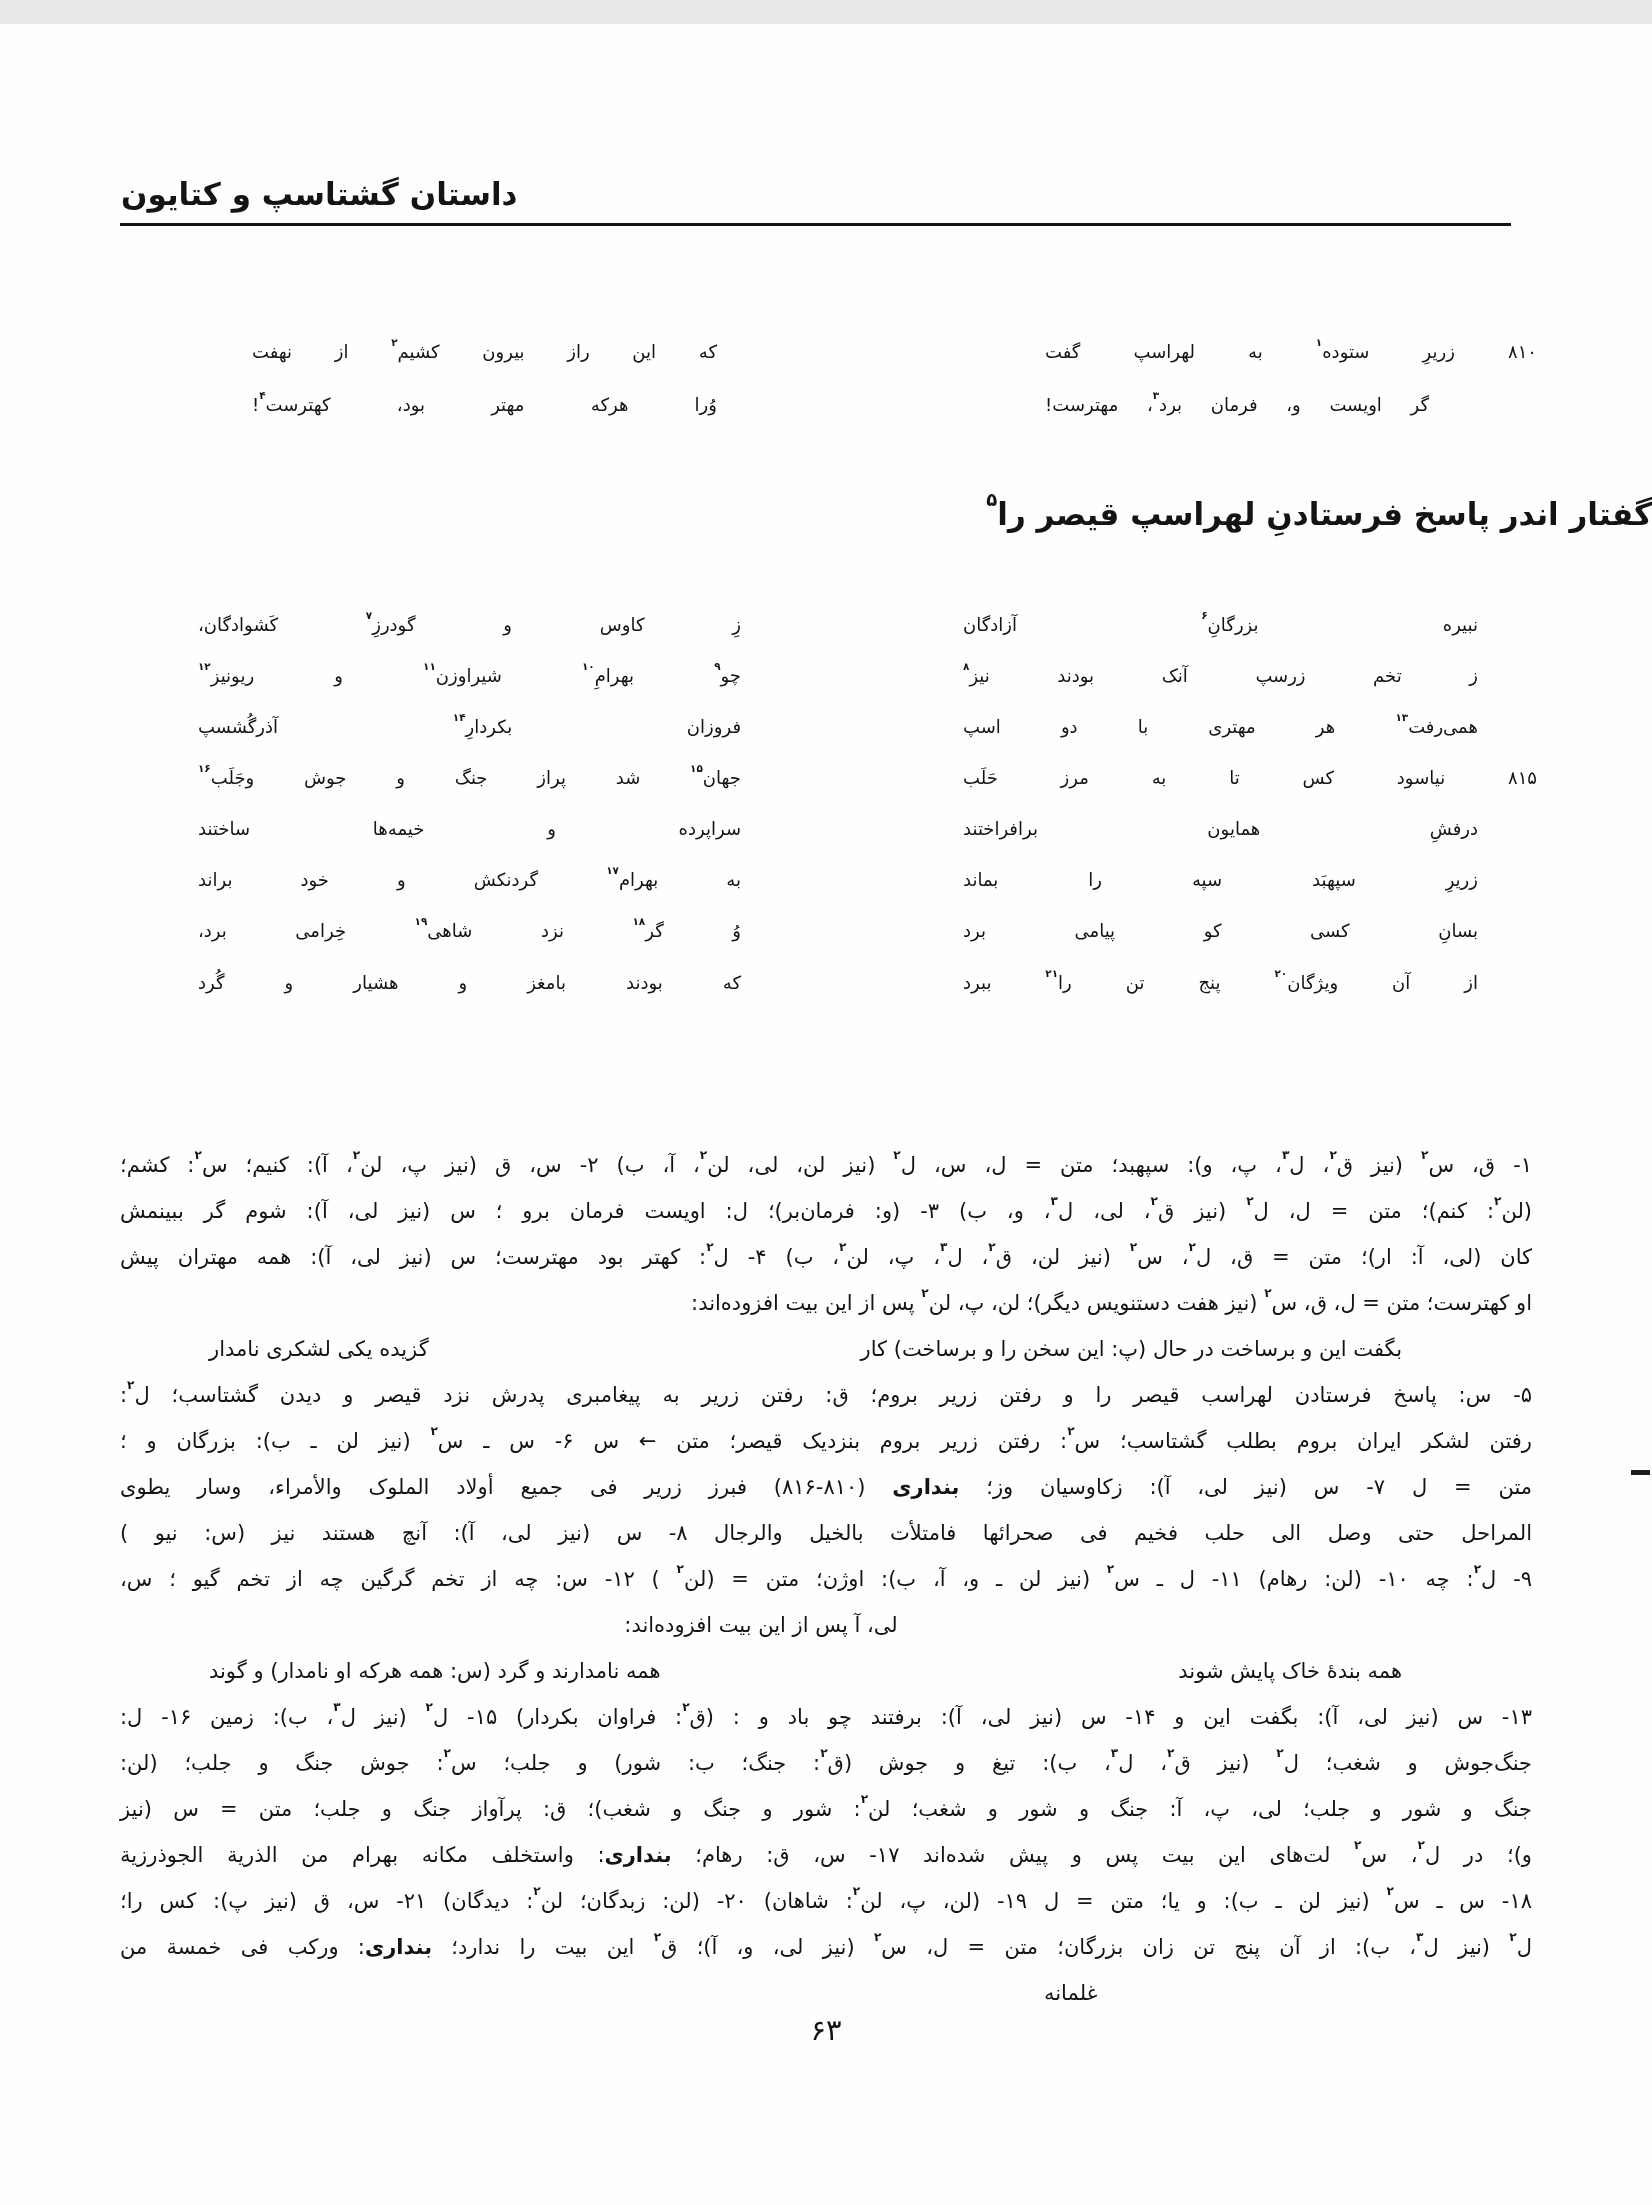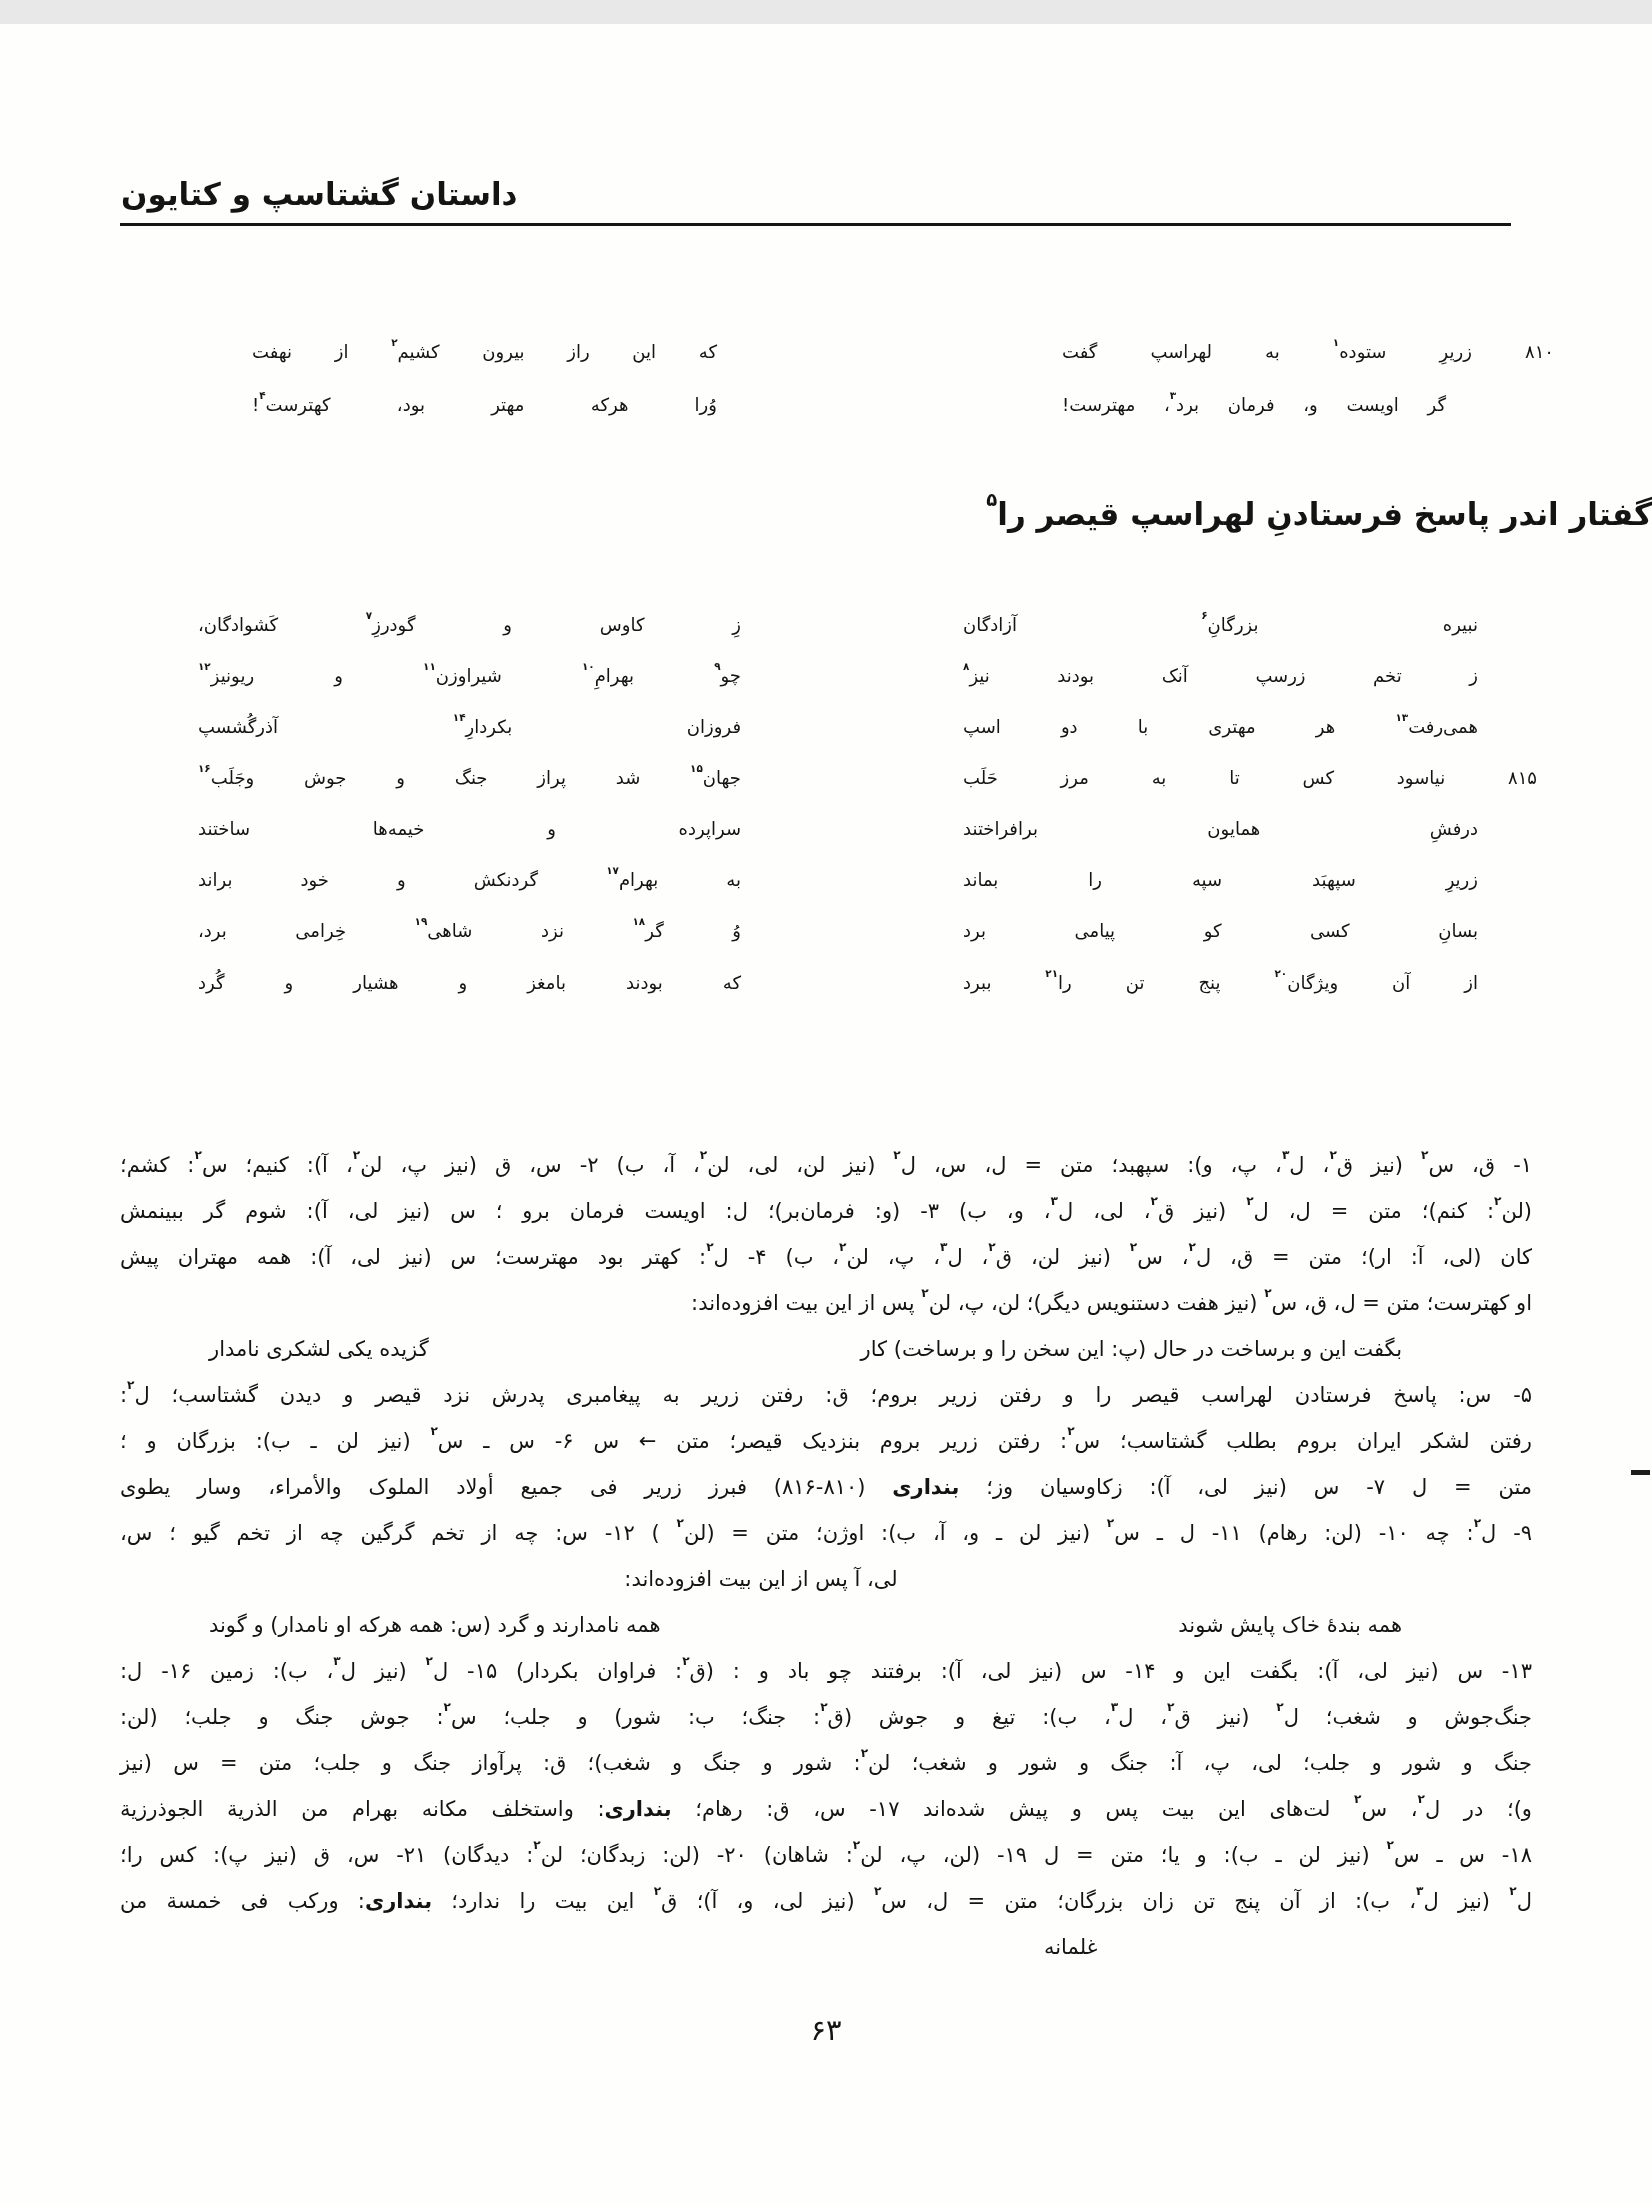--- a/index.html
+++ b/index.html
@@ -25,21 +25,21 @@
   }
   
   .couplet{position:absolute;left:0;right:0;height:44px;}
   .hemi{
     position:absolute;direction:rtl;
     font-size:18px;line-height:42px;white-space:nowrap;
     text-align:justify;text-align-last:justify;-moz-text-align-last:justify;
     box-sizing:border-box;
   }
   
-  .b1 .hemi-r{right:98px;width:492px;}
+  .b1 .hemi-r{right:115px;width:492px;}
   .b1 .hemi-l{left:252px;width:465px;}
   .b1 .nonum{padding-right:108px;}
   
   .bm .hemi-r{right:115px;width:574px;}
   .bm .hemi-l{left:198px;width:543px;}
   .bm .nonum{padding-right:59px;}
   sup{font-size:0.58em;line-height:0;position:relative;top:-0.45em;font-weight:bold;}
   
   .section-heading{
     position:absolute;left:0;right:0;top:468px;
@@ -129,20 +129,21 @@
     <div class="fn-line fn-full">(لن<sup>۲</sup>: کنم)؛ متن = ل، ل<sup>۲</sup> (نیز ق<sup>۲</sup>، لی، ل<sup>۳</sup>، و، ب) ۳- (و: فرمان‌بر)؛ ل: اویست فرمان برو ؛ س (نیز لی، آ): شوم گر ببینمش</div>
     <div class="fn-line fn-full">کان (لی، آ: ار)؛ متن = ق، ل<sup>۲</sup>، س<sup>۲</sup> (نیز لن، ق<sup>۲</sup>، ل<sup>۳</sup>، پ، لن<sup>۲</sup>، ب) ۴- ل<sup>۲</sup>: کهتر بود مهترست؛ س (نیز لی، آ): همه مهتران پیش</div>
     <div class="fn-line fn-end">او کهترست؛ متن = ل، ق، س<sup>۲</sup> (نیز هفت دستنویس دیگر)؛ لن، پ، لن<sup>۲</sup> پس از این بیت افزوده‌اند:</div>
     <div class="fn-line fn-verse">
       <span class="fv-r">بگفت این و برساخت در حال (پ: این سخن را و برساخت) کار</span>
       <span class="fv-l">گزیده یکی لشکری نامدار</span>
     </div>
     <div class="fn-line fn-full">۵- س: پاسخ فرستادن لهراسب قیصر را و رفتن زریر بروم؛ ق: رفتن زریر به پیغامبری پدرش نزد قیصر و دیدن گشتاسب؛ ل<sup>۲</sup>:</div>
     <div class="fn-line fn-full">رفتن لشکر ایران بروم بطلب گشتاسب؛ س<sup>۲</sup>: رفتن زریر بروم بنزدیک قیصر؛ متن ← س ۶- س ـ س<sup>۲</sup> (نیز لن ـ ب): بزرگان و ؛</div>
     <div class="fn-line fn-full">متن = ل ۷- س (نیز لی، آ): زکاوسیان وز؛ <b>بنداری</b> (۸۱۰-۸۱۶) فبرز زریر فی جمیع أولاد الملوک والأمراء، وسار یطوی</div>
+    <div class="fn-line fn-full">المراحل حتی وصل الی حلب فخیم فی صحرائها فامتلأت بالخیل والرجال ۸- س (نیز لی، آ): آنچ هستند نیز (س: نیو )</div>
     <div class="fn-line fn-full">۹- ل<sup>۲</sup>: چه ۱۰- (لن: رهام) ۱۱- ل ـ س<sup>۲</sup> (نیز لن ـ و، آ، ب): اوژن؛ متن = (لن<sup>۲</sup> ) ۱۲- س: چه از تخم گرگین چه از تخم گیو ؛ س،</div>
     <div class="fn-line fn-indent-end">لی، آ پس از این بیت افزوده‌اند:</div>
     <div class="fn-line fn-verse">
       <span class="fv-r">همه بندهٔ خاک پایش شوند</span>
       <span class="fv-l">همه نامدارند و گرد (س: همه هرکه او نامدار) و گوند</span>
     </div>
     <div class="fn-line fn-full">۱۳- س (نیز لی، آ): بگفت این و ۱۴- س (نیز لی، آ): برفتند چو باد و : (ق<sup>۲</sup>: فراوان بکردار) ۱۵- ل<sup>۲</sup> (نیز ل<sup>۳</sup>، ب): زمین ۱۶- ل:</div>
     <div class="fn-line fn-full">جنگ‌جوش و شغب؛ ل<sup>۲</sup> (نیز ق<sup>۲</sup>، ل<sup>۳</sup>، ب): تیغ و جوش (ق<sup>۲</sup>: جنگ؛ ب: شور) و جلب؛ س<sup>۲</sup>: جوش جنگ و جلب؛ (لن:</div>
     <div class="fn-line fn-full">جنگ و شور و جلب؛ لی، پ، آ: جنگ و شور و شغب؛ لن<sup>۲</sup>: شور و جنگ و شغب)؛ ق: پرآواز جنگ و جلب؛ متن = س (نیز</div>
     <div class="fn-line fn-full">و)؛ در ل<sup>۲</sup>، س<sup>۲</sup> لت‌های این بیت پس و پیش شده‌اند ۱۷- س، ق: رهام؛ <b>بنداری</b>: واستخلف مکانه بهرام من الذریة الجوذرزیة</div>

